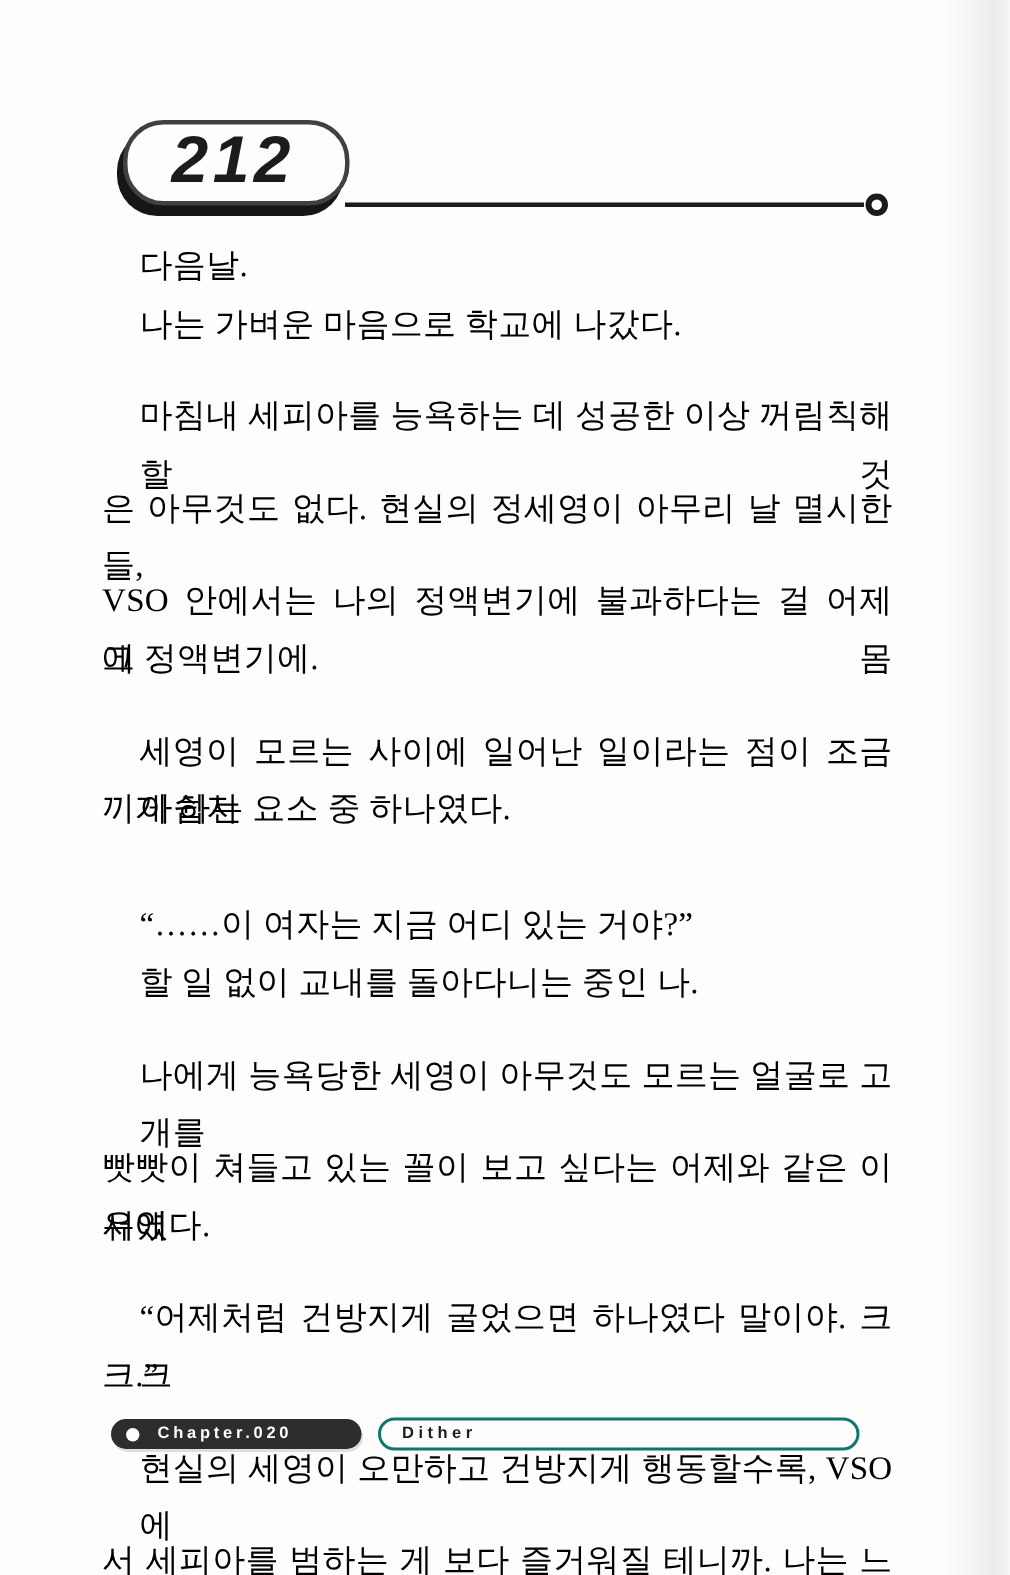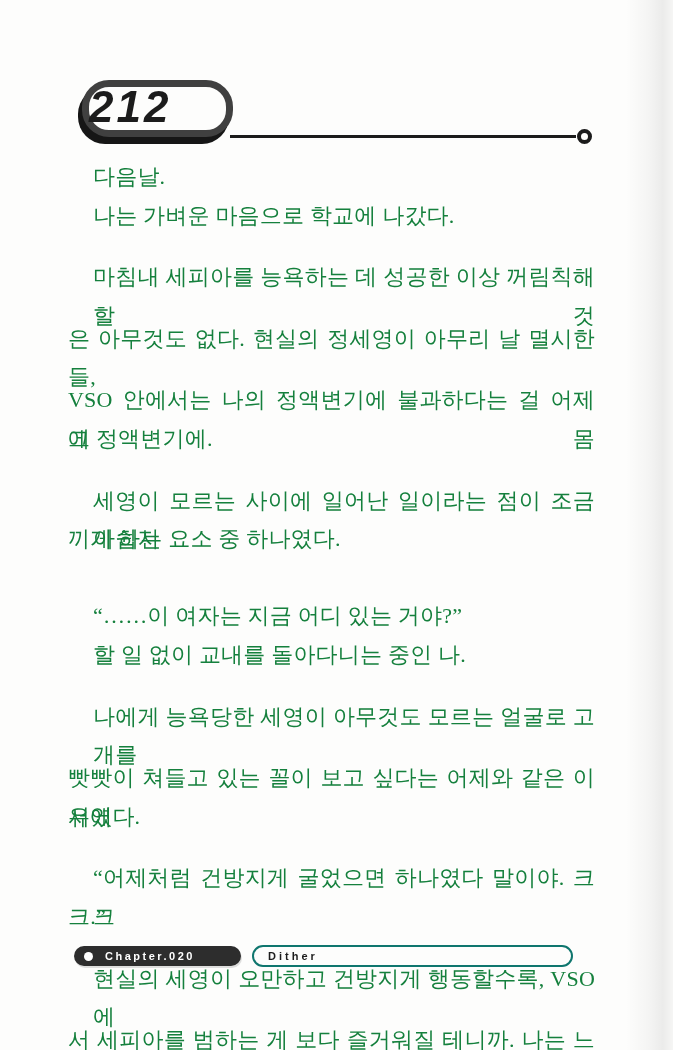--- a/index.html
+++ b/index.html
@@ -17,24 +17,24 @@
     font-family: "Liberation Serif", "DejaVu Serif", serif;
     color: #262626;
   }
 
   
   .page-number-box {
     position: absolute;
     left: 82px; top: 80px;
     width: 151px; height: 57px;
     background: #fdfdfc;
-    border: 7px solid #404040;
+    border: 3px solid #404040;
     border-radius: 27px;
     box-shadow: -4px 7px 0 #161616;
-    display: flex; align-items: center; justify-content: flex-start;
+    display: flex; align-items: center; justify-content: center;
     z-index: 2;
   }
   .page-number {
     font-family: "Liberation Sans", "DejaVu Sans", sans-serif;
     font-size: 44px;
     font-weight: bold;
     font-style: italic;
     letter-spacing: 3px;
     color: #1c1c1c;
     transform: translateY(-2px);
@@ -61,21 +61,21 @@
     position: absolute;
     left: 68px; top: 158px;
     width: 527px;
   }
   .text-line {
     font-size: 22px;
     line-height: 38.6px;
     height: 38.6px;
     white-space: nowrap;
     letter-spacing: 0.2px;
-    color: #15803d;
+    color: #000000;
   }
   .text-line.j {
     white-space: normal;
     text-align: justify;
     text-align-last: justify;
     margin-top: 23px;
   }
   .text-line.i { padding-left: 25px; }
   .text-line.blank { visibility: hidden; }
 

